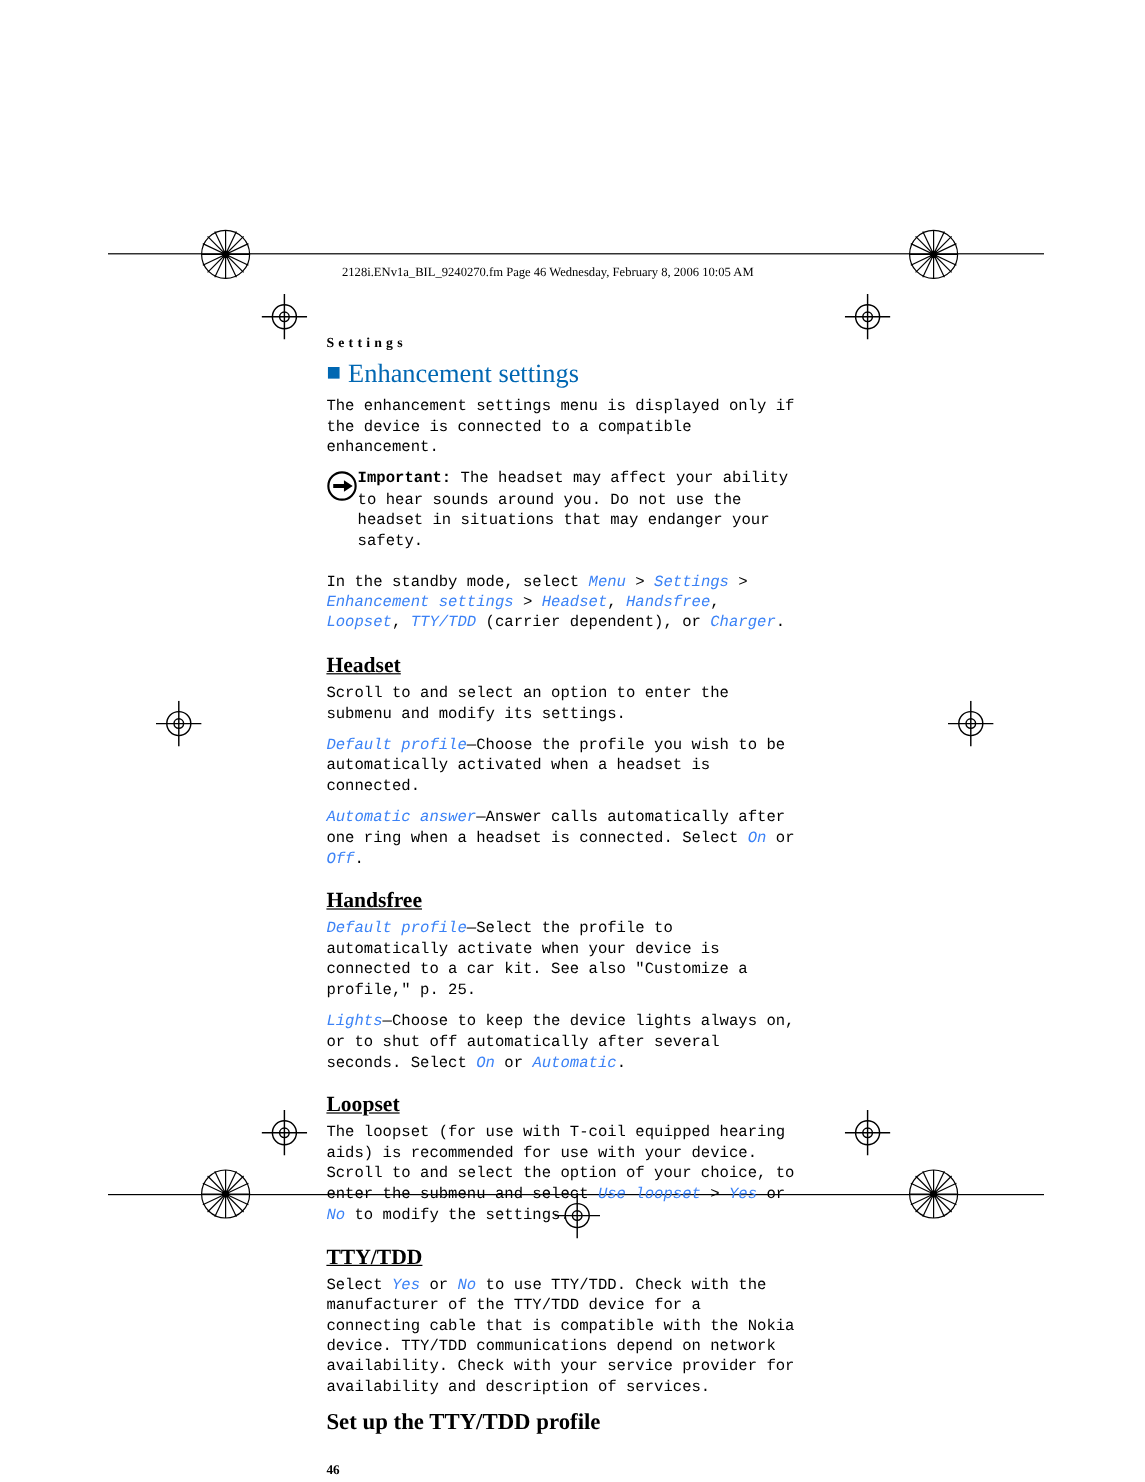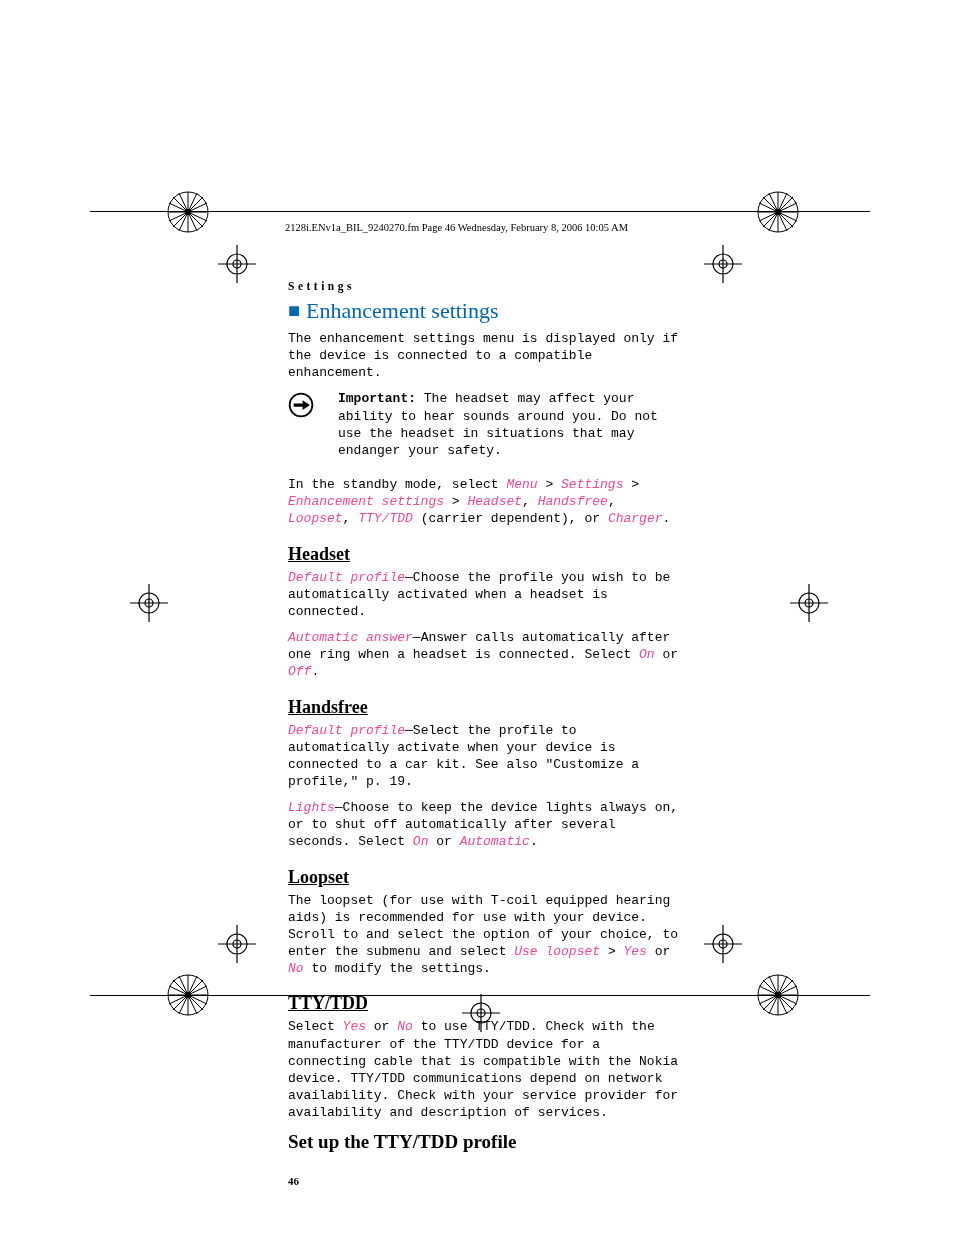--- a/index.html
+++ b/index.html
@@ -7,21 +7,21 @@
     padding: 0;
     background: #fff;
     font-family: Georgia, 'Times New Roman', serif;
     color: #000;
     width: 954px;
     height: 1235px;
     position: relative;
   }
   .page {
     position: absolute;
-    left: 288px;
+    left: 272px;
     top: 190px;
     width: 395px;
   }
   .crop-line {
     position: absolute;
     background: #000;
   }
   .crop-h { height: 1px; width: 780px; left: 90px; }
   .reg-mark {
     position: absolute;
@@ -76,25 +76,25 @@
     font-weight: bold;
     margin: 10px 0 2px 0;
     font-family: Georgia, serif;
   }
   p {
     font-size: 13px;
     line-height: 1.32;
     margin: 0 0 9px 0;
     font-family: Liberation Mono, monospace;
   }
-  .link { color: #ec4899; font-style: italic; }
+  .link { color: #3b82f6; font-style: italic; }
   .bold { font-weight: bold; }
   .important-block {
     display: flex;
-    gap: 24px;
+    gap: 0;
     margin: 4px 0 8px 0;
   }
   .important-icon {
     flex: 0 0 26px;
     height: 26px;
     margin-top: 2px;
   }
   .pagenum {
     font-weight: bold;
     font-size: 11px;
@@ -223,25 +223,26 @@
     <svg class="important-icon" viewBox="0 0 32 32">
       <circle cx="16" cy="16" r="14" fill="none" stroke="#000" stroke-width="2.2"></circle>
       <path d="M7 14 L18 14 L18 10 L27 16 L18 22 L18 18 L7 18 Z" fill="#000"></path>
     </svg>
     <p><span class="bold">Important:</span><span> The headset may affect your ability to hear sounds around you. Do not use the headset in situations that may endanger your safety.</span></p>
   </div>
 
   <p><span>In the standby mode, select </span><span class="link">Menu</span><span> &gt; </span><span class="link">Settings</span><span> &gt; </span><span class="link">Enhancement settings</span><span> &gt; </span><span class="link">Headset</span><span>, </span><span class="link">Handsfree</span><span>, </span><span class="link">Loopset</span><span>, </span><span class="link">TTY/TDD</span><span> (carrier dependent), or </span><span class="link">Charger</span><span>.</span></p>
 
   <div class="h2">Headset</div>
+  <p>Scroll to and select an option to enter the submenu and modify its settings.</p>
   <p><span class="link">Default profile</span><span>—Choose the profile you wish to be automatically activated when a headset is connected.</span></p>
   <p><span class="link">Automatic answer</span><span>—Answer calls automatically after one ring when a headset is connected. Select </span><span class="link">On</span><span> or </span><span class="link">Off</span><span>.</span></p>
 
   <div class="h2">Handsfree</div>
-  <p><span class="link">Default profile</span><span>—Select the profile to automatically activate when your device is connected to a car kit. See also "Customize a profile," p. 19.</span></p>
+  <p><span class="link">Default profile</span><span>—Select the profile to automatically activate when your device is connected to a car kit. See also "Customize a profile," p. 25.</span></p>
   <p><span class="link">Lights</span><span>—Choose to keep the device lights always on, or to shut off automatically after several seconds. Select </span><span class="link">On</span><span> or </span><span class="link">Automatic</span><span>.</span></p>
 
   <div class="h2">Loopset</div>
   <p><span>The loopset (for use with T-coil equipped hearing aids) is recommended for use with your device. Scroll to and select the option of your choice, to enter the submenu and select </span><span class="link">Use loopset</span><span> &gt; </span><span class="link">Yes</span><span> or </span><span class="link">No</span><span> to modify the settings.</span></p>
 
   <div class="h2">TTY/TDD</div>
   <p><span>Select </span><span class="link">Yes</span><span> or </span><span class="link">No</span><span> to use TTY/TDD. Check with the manufacturer of the TTY/TDD device for a connecting cable that is compatible with the Nokia device. TTY/TDD communications depend on network availability. Check with your service provider for availability and description of services.</span></p>
 
   <div class="h3">Set up the TTY/TDD profile</div>
 

